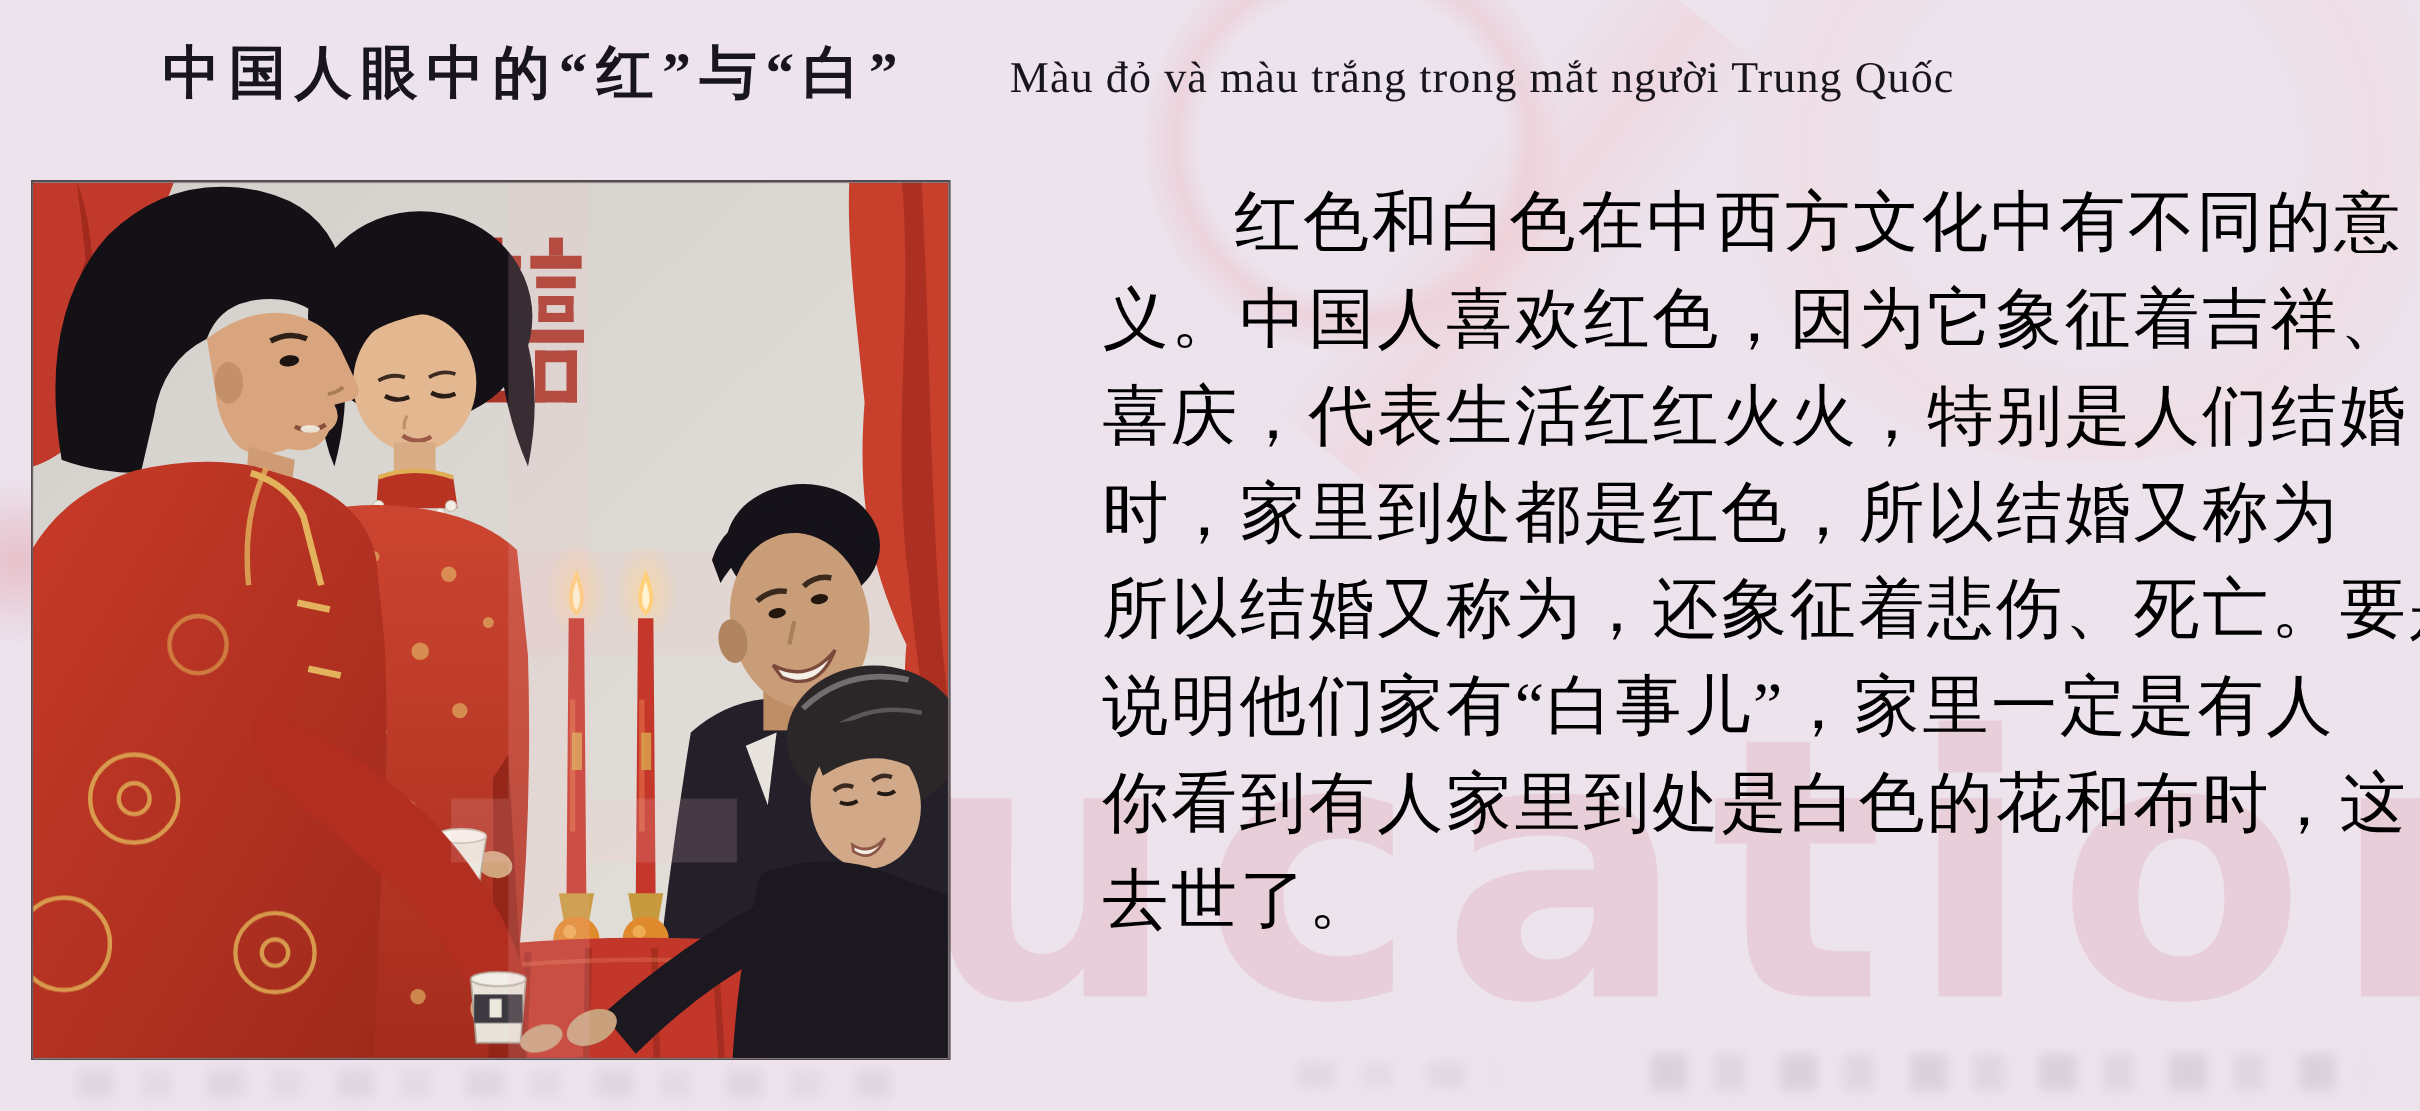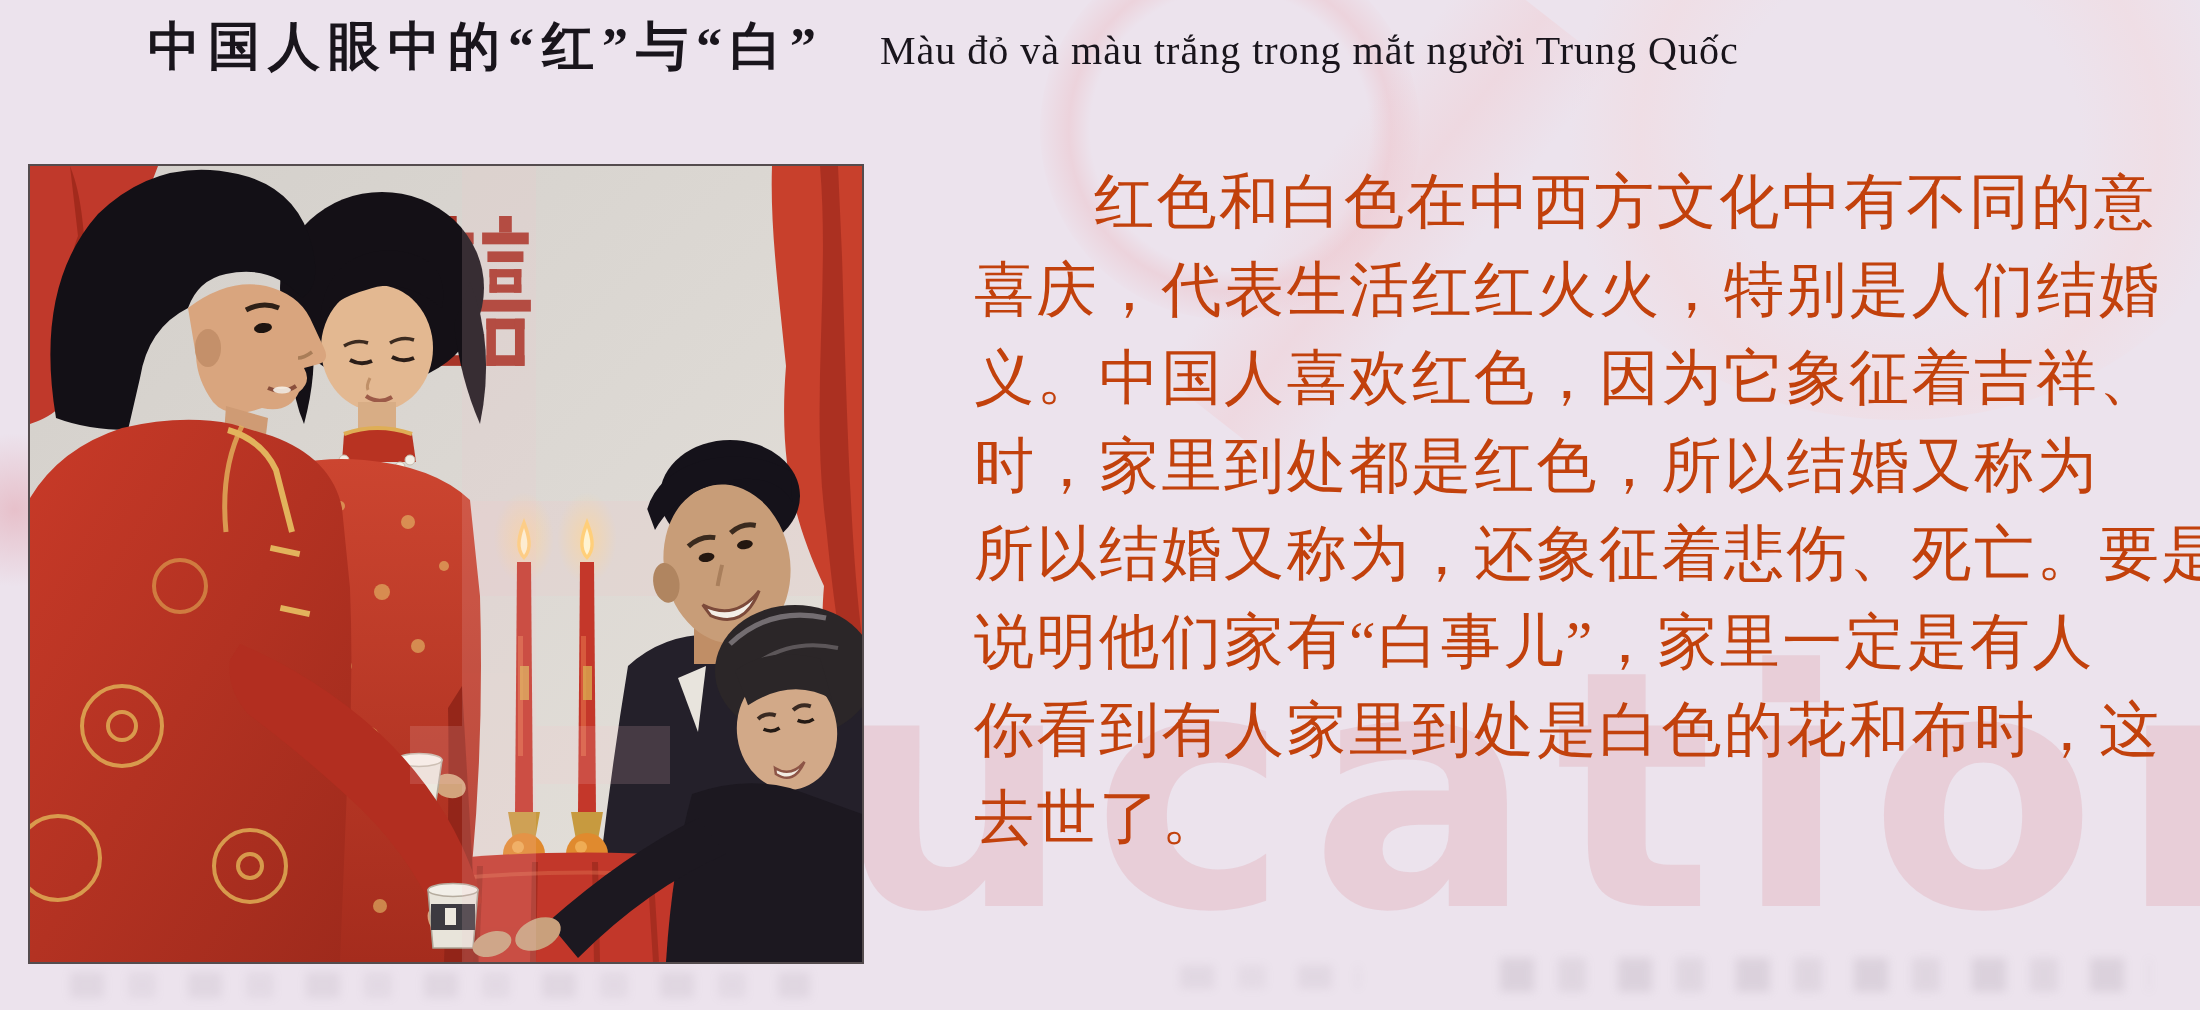--- a/index.html
+++ b/index.html
@@ -28,42 +28,42 @@
   .wm-swoosh{
     left:1550px; top:-140px; width:700px; height:560px; border-radius:50%;
     background:radial-gradient(circle, rgba(243,216,220,0) 40%, rgba(243,216,220,0.45) 58%, rgba(243,216,220,0) 74%);
   }
   .page-edge-smear{
     left:-30px; top:410px; width:90px; height:200px; border-radius:50%;
     background:radial-gradient(circle, rgba(224,150,160,0.45), rgba(224,150,160,0) 70%);
   }
   
   .title-row{
-    position:absolute; left:148px; top:12px; width:2000px;
-    display:flex; align-items:baseline; gap:56px; white-space:nowrap;
+    position:absolute; left:148px; top:32px; width:2000px;
+    display:flex; align-items:baseline; gap:94px; white-space:nowrap;
     color:#19151c; z-index:3;
   }
   .title-zh{
     font-size:52px; font-weight:bold; letter-spacing:8px;
   }
   .title-vi{
     font-size:40px; letter-spacing:1px;
   }
   
   .photo{
     position:absolute; left:30px; top:166px; width:832px; height:796px;
     margin:0; z-index:2; outline:2px solid #544c4e;
     background:#d8d4cf;
   }
   .photo svg{display:block; width:100%; height:100%;}
   
   .text-col{
-    position:absolute; left:974px; top:158px; width:1196px; z-index:3;
+    position:absolute; left:1002px; top:158px; width:1196px; z-index:3;
     font-size:60px; line-height:88px; letter-spacing:2.5px;
-    color:#c2410c; white-space:nowrap;
+    color:#000000; white-space:nowrap;
   }
   .text-col .line.indent{text-indent:2em;}
   
   .bleed{
     position:absolute; filter:blur(5px); opacity:0.35; z-index:1;
     background:repeating-linear-gradient(90deg,
       rgba(148,136,150,0.55) 0 34px, rgba(148,136,150,0) 34px 58px,
       rgba(148,136,150,0.4) 58px 86px, rgba(148,136,150,0) 86px 118px);
   }
   .bleed-left{left:70px; top:972px; width:740px; height:26px; opacity:0.25;}
@@ -307,22 +307,22 @@
 
       <g fill="#f5c7cf" opacity="0.16">
         <rect x="432" y="0" width="74" height="796"></rect>
         <rect x="380" y="560" width="260" height="58"></rect>
       </g>
     </svg>
   </figure>
 
   <div class="text-col">
     <div class="line indent">红色和白色在中西方文化中有不同的意</div>
+    <div class="line">义。中国人喜欢红色，因为它象征着吉祥、</div>
     <div class="line">喜庆，代表生活红红火火，特别是人们结婚</div>
-    <div class="line">义。中国人喜欢红色，因为它象征着吉祥、</div>
     <div class="line">时，家里到处都是红色，所以结婚又称为</div>
     <div class="line">所以结婚又称为，还象征着悲伤、死亡。要是</div>
     <div class="line">说明他们家有“白事儿”，家里一定是有人</div>
     <div class="line">你看到有人家里到处是白色的花和布时，这</div>
     <div class="line">去世了。</div>
   </div>
 
   <div class="bleed bleed-left"></div>
   <div class="bleed bleed-right"></div>
   <div class="bleed bleed-right2"></div>

